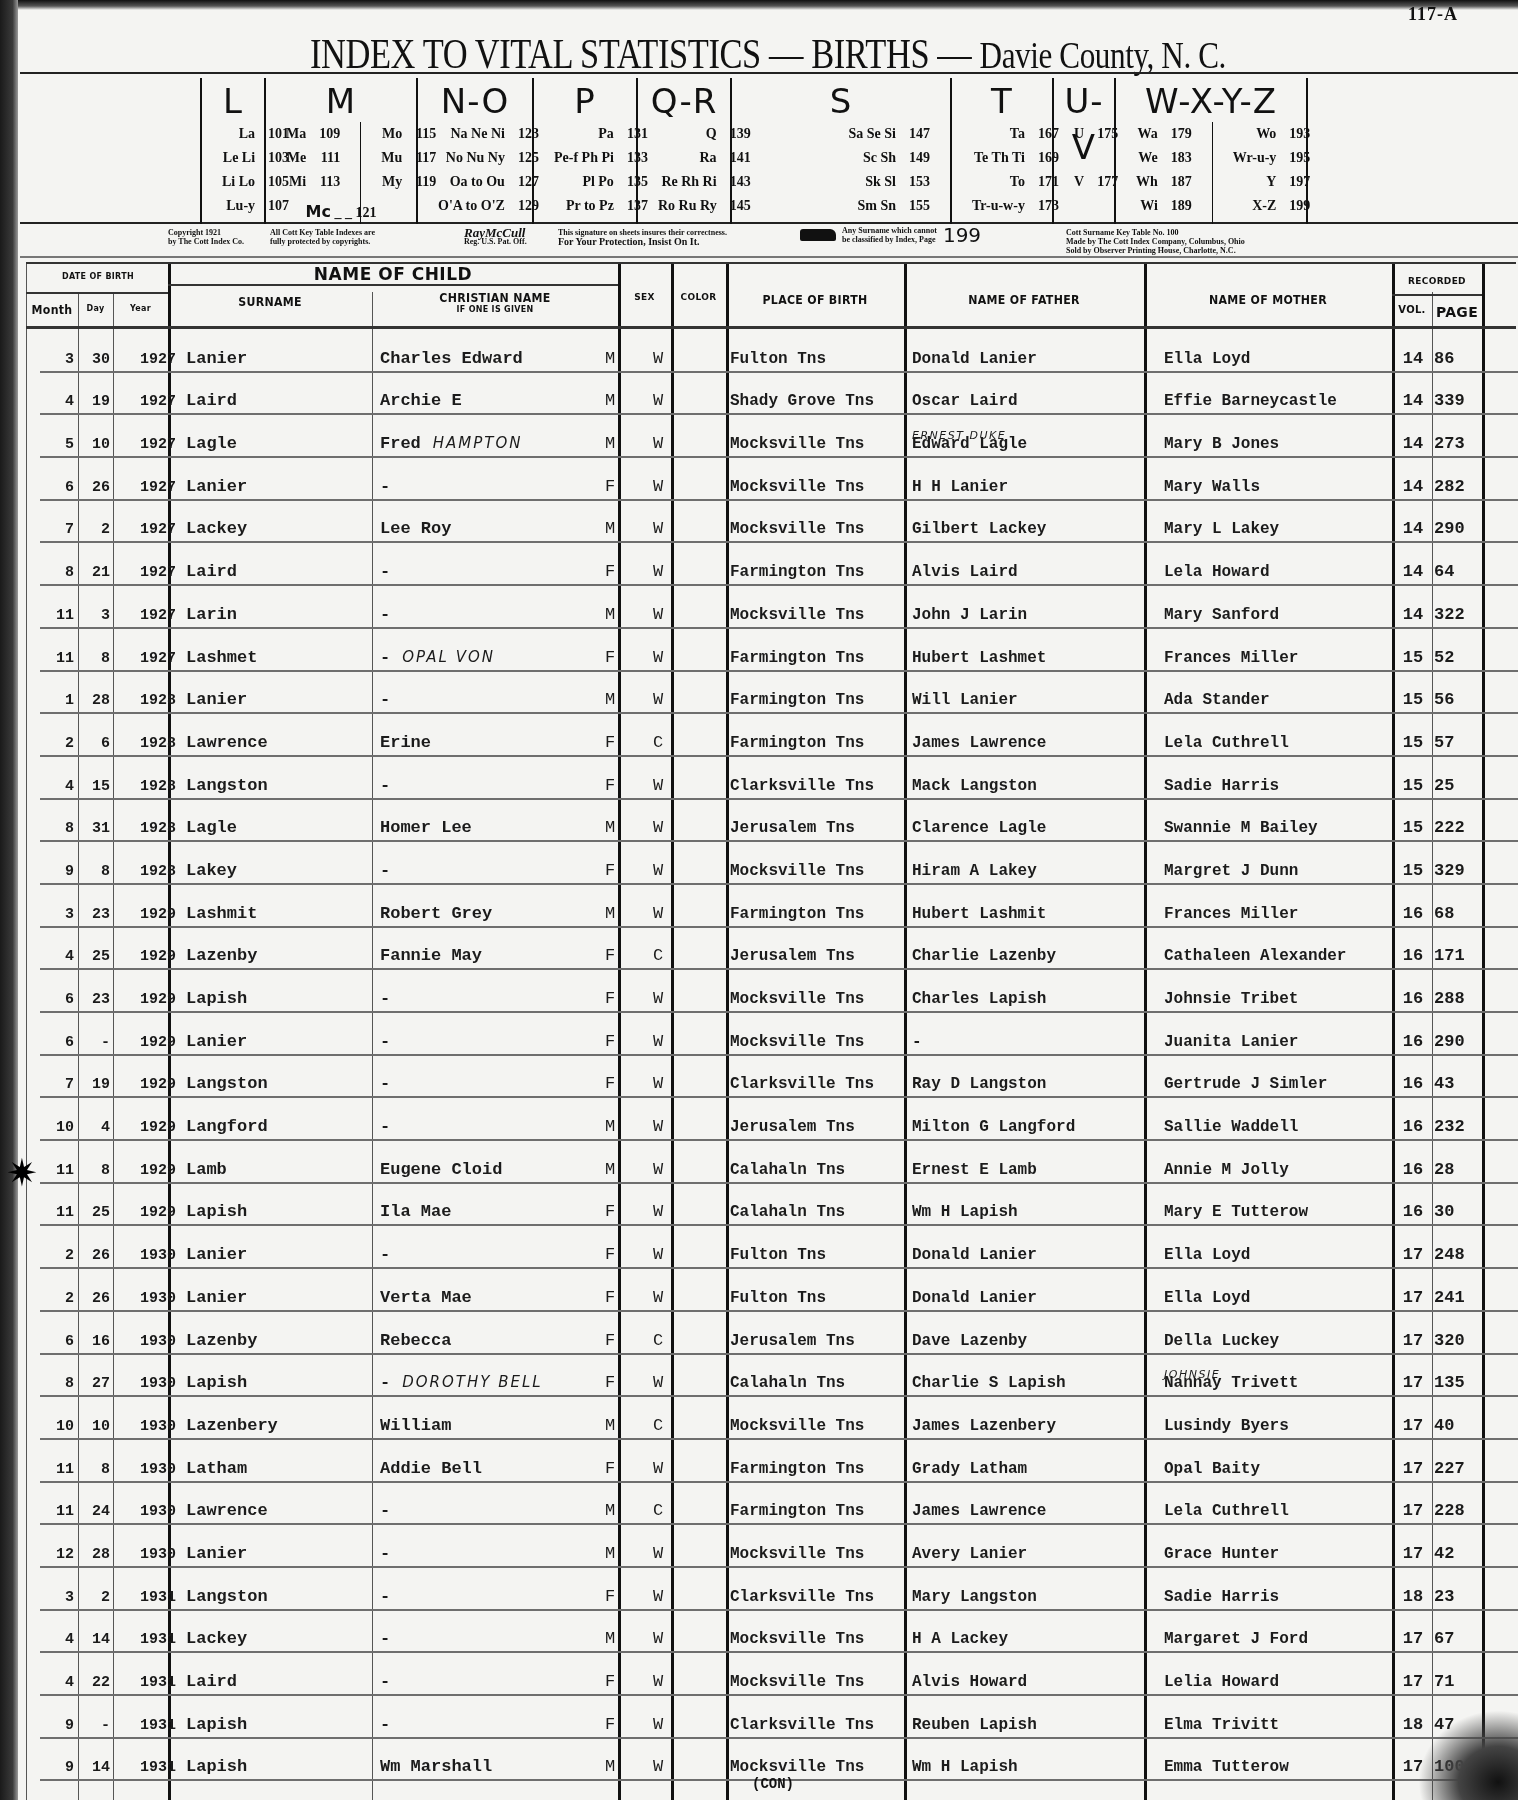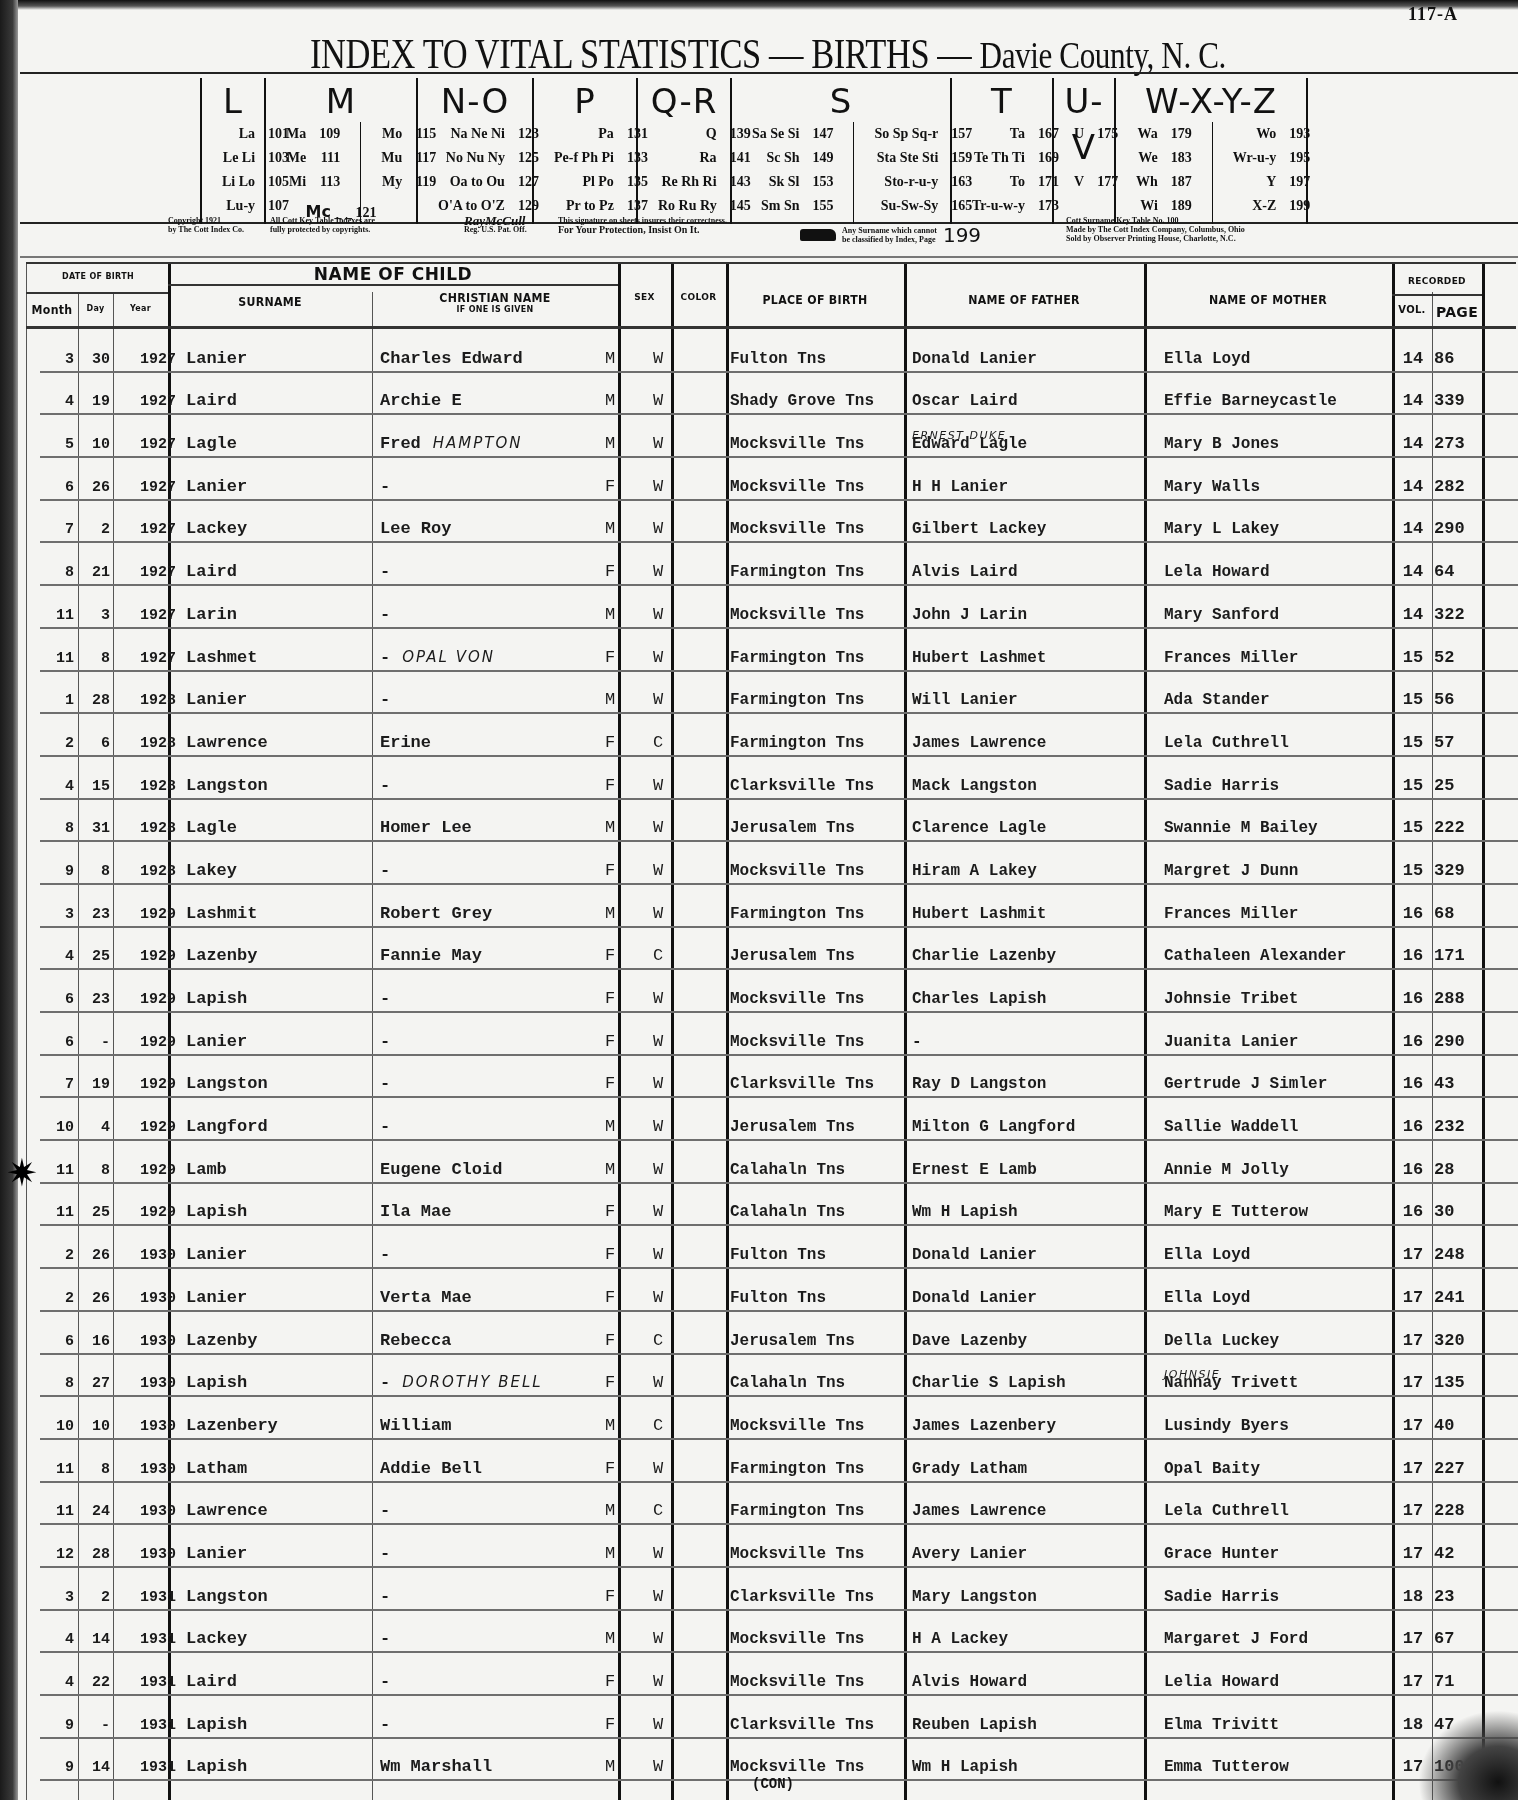--- a/index.html
+++ b/index.html
@@ -46,21 +46,21 @@
   .idx-rows { display: flex; flex: 1; }
   .idx-sub { display: flex; flex-direction: column; padding: 0 20px; }
   .idx-sub + .idx-sub { border-left: 1.5px solid #111; }
   .idx-entry {
     font-family: "Liberation Serif", serif; font-weight: bold; font-size: 14px;
     height: 24px; line-height: 24px; white-space: nowrap; text-align: right;
   }
   .idx-entry .pg { display: inline-block; min-width: 34px; text-align: right; }
 
   .fine-print {
-    position: absolute; top: 216px; font-family: "Liberation Serif", serif;
+    position: absolute; top: 228px; font-family: "Liberation Serif", serif;
     font-size: 8px; font-weight: bold; line-height: 9px; white-space: nowrap;
   }
   .any-surname-page { font-size: 20px; font-family: "DejaVu Sans", sans-serif; font-weight: normal; }
 
   
   .table {
     position: absolute; left: 40px; top: 262px; width: 1478px; height: 1538px;
   }
   .col-line { position: absolute; top: 0; bottom: 0; background: #111; }
   .thick { width: 3px; }
@@ -194,26 +194,20 @@
       </div>
     </div>
     <div class="idx-col" style="width: 218px;">
       <div class="idx-letter">S</div>
       <div class="idx-rows">
         <div class="idx-sub" style="flex: 1 1 0%;">
           <div class="idx-entry"><span>Sa Se Si</span><span class="pg">147</span></div>
           <div class="idx-entry"><span>Sc Sh</span><span class="pg">149</span></div>
           <div class="idx-entry"><span>Sk Sl</span><span class="pg">153</span></div>
           <div class="idx-entry"><span>Sm Sn</span><span class="pg">155</span></div>
-        </div>
-        <div class="idx-sub" style="flex: 1 1 0%;">
-          <div class="idx-entry"><span>So Sp Sq-r</span><span class="pg">157</span></div>
-          <div class="idx-entry"><span>Sta Ste Sti</span><span class="pg">159</span></div>
-          <div class="idx-entry"><span>Sto-r-u-y</span><span class="pg">163</span></div>
-          <div class="idx-entry"><span>Su-Sw-Sy</span><span class="pg">165</span></div>
         </div>
       </div>
     </div>
     <div class="idx-col" style="width: 100px;">
       <div class="idx-letter">T</div>
       <div class="idx-rows">
         <div class="idx-sub" style="flex: 1 1 0%;">
           <div class="idx-entry"><span>Ta</span><span class="pg">167</span></div>
           <div class="idx-entry"><span>Te Th Ti</span><span class="pg">169</span></div>
           <div class="idx-entry"><span>To</span><span class="pg">171</span></div>

